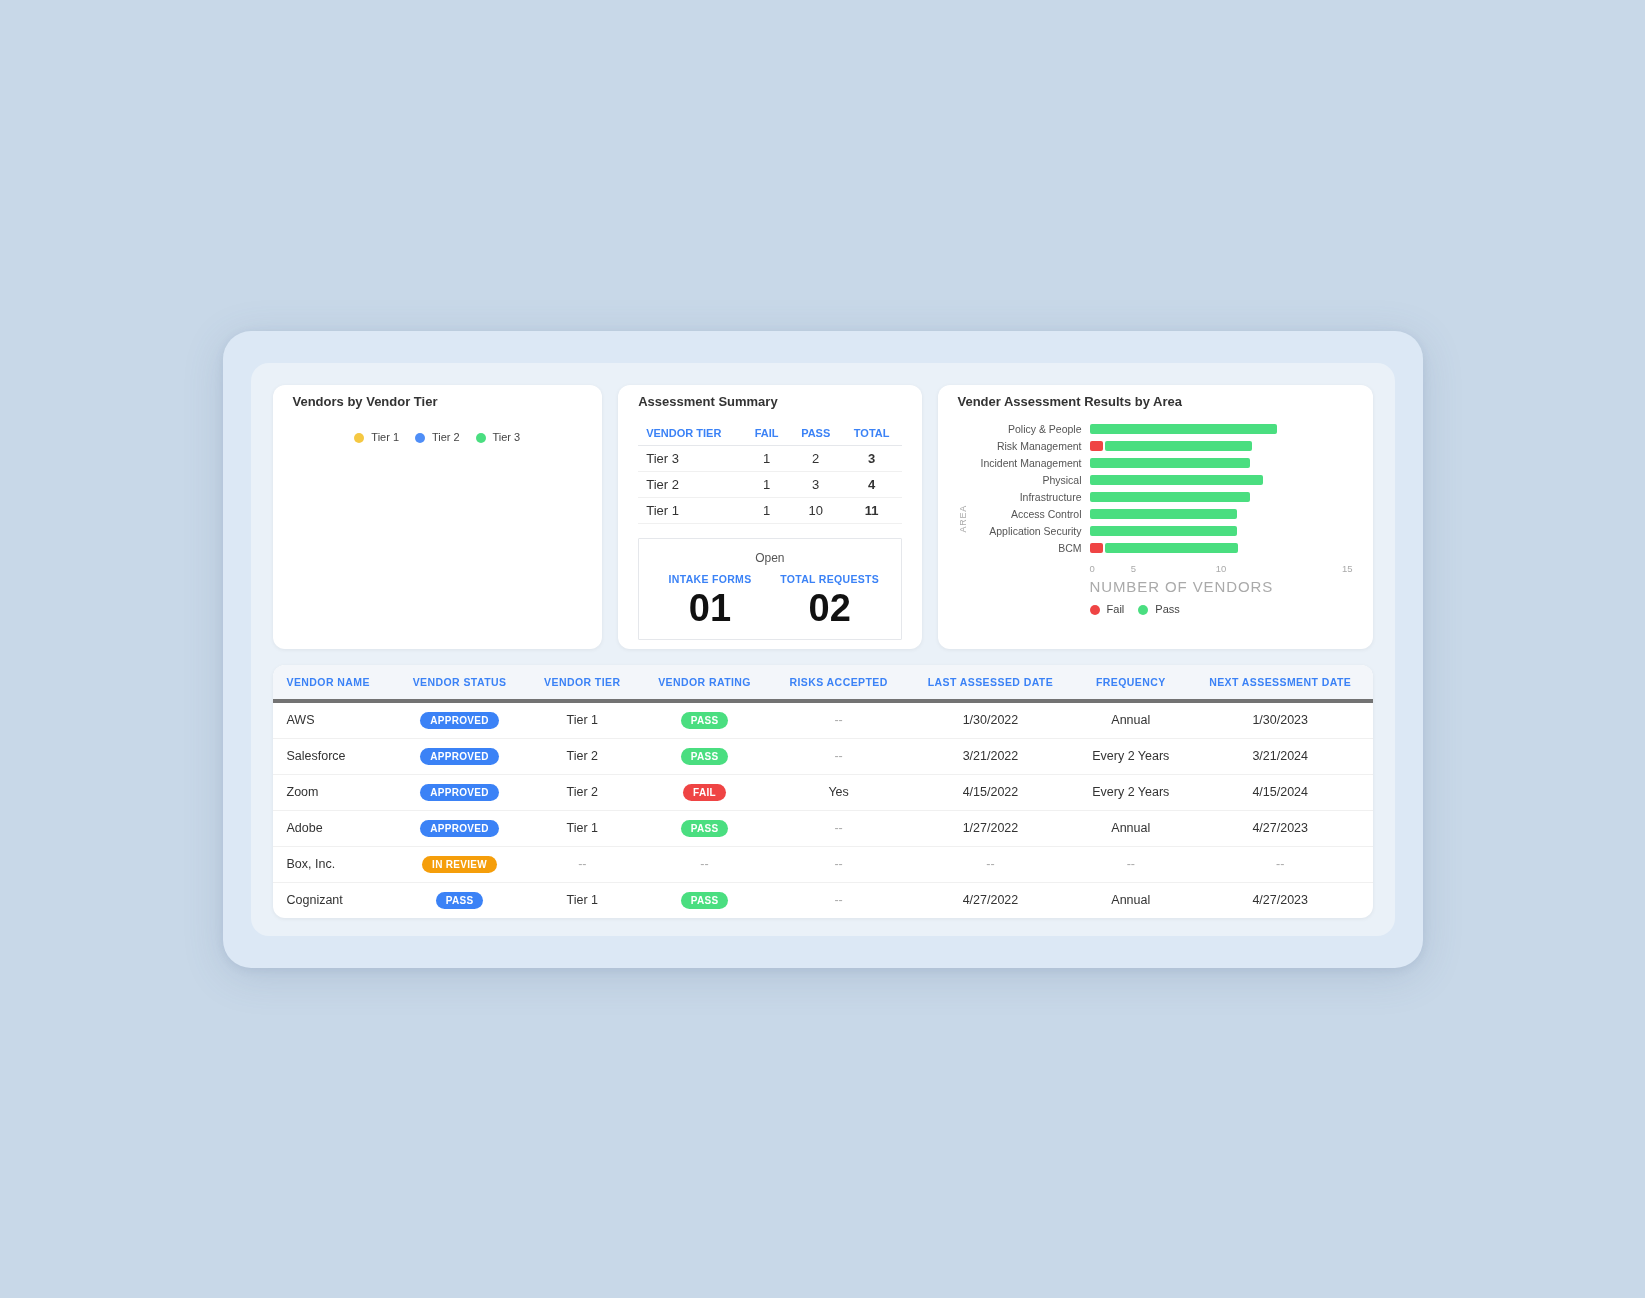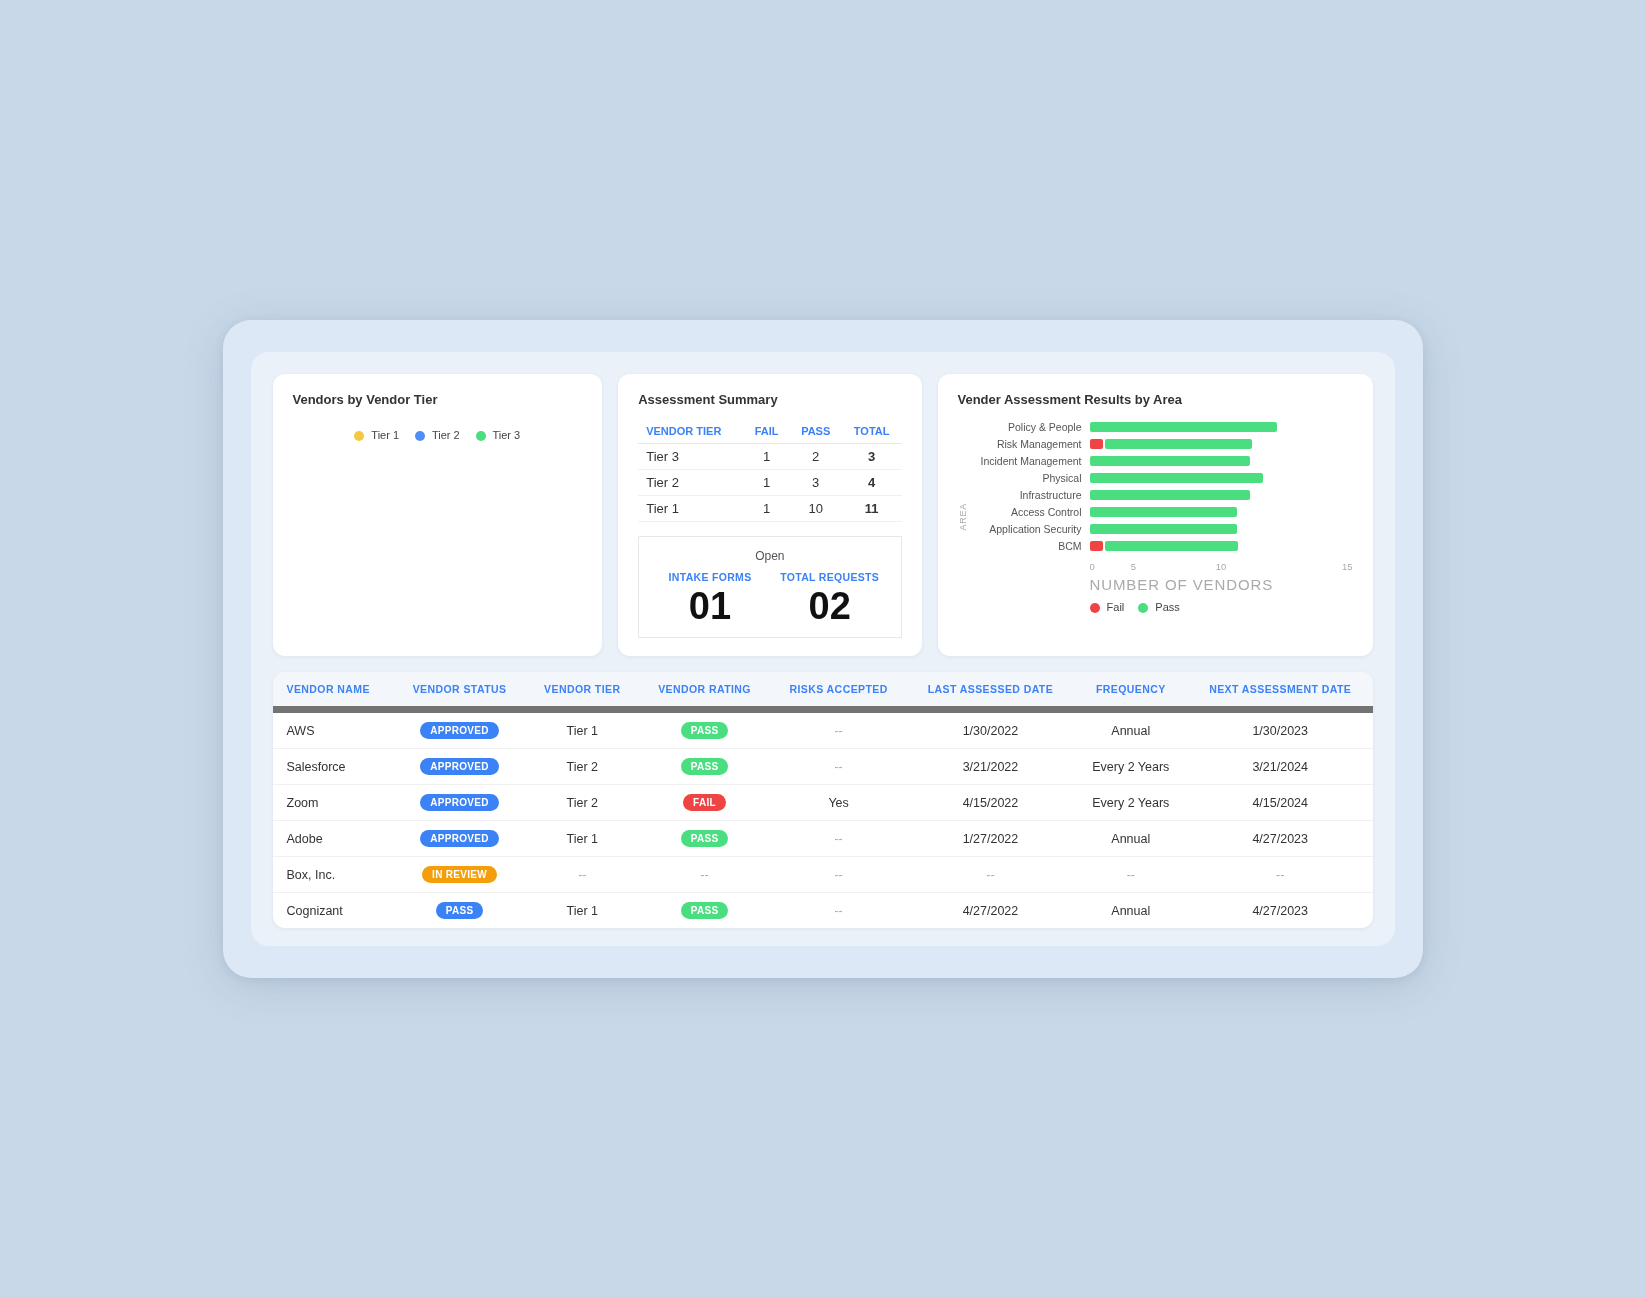--- a/index.html
+++ b/index.html
@@ -25,21 +25,21 @@
     }
     
     .top-row {
       display: flex;
       gap: 16px;
       margin-bottom: 16px;
     }
     .card {
       background: #fff;
       border-radius: 12px;
-      padding: 18px 20px;
+      padding: 9px 20px;
       box-shadow: 0 1px 4px rgba(0,0,0,0.06);
     }
     .card-title {
       font-size: 13px;
       font-weight: 600;
       color: #333;
       margin-bottom: 14px;
     }
     
     .pie-card {
@@ -220,21 +220,21 @@
       font-size: 12.5px;
     }
     .vendor-table th {
       background: #f3f6fa;
       color: #3b82f6;
       font-weight: 700;
       font-size: 10.5px;
       padding: 11px 14px;
       text-align: center;
       letter-spacing: 0.04em;
-      border-bottom: 7px solid #737373;
+      border-bottom: 4px solid #737373;
     }
     .vendor-table th:first-child { text-align: left; }
     .vendor-table td {
       padding: 9px 14px;
       text-align: center;
       color: #333;
       border-bottom: 1px solid #f0f0f0;
       font-size: 12.5px;
       margin-top: 46px;
     }

